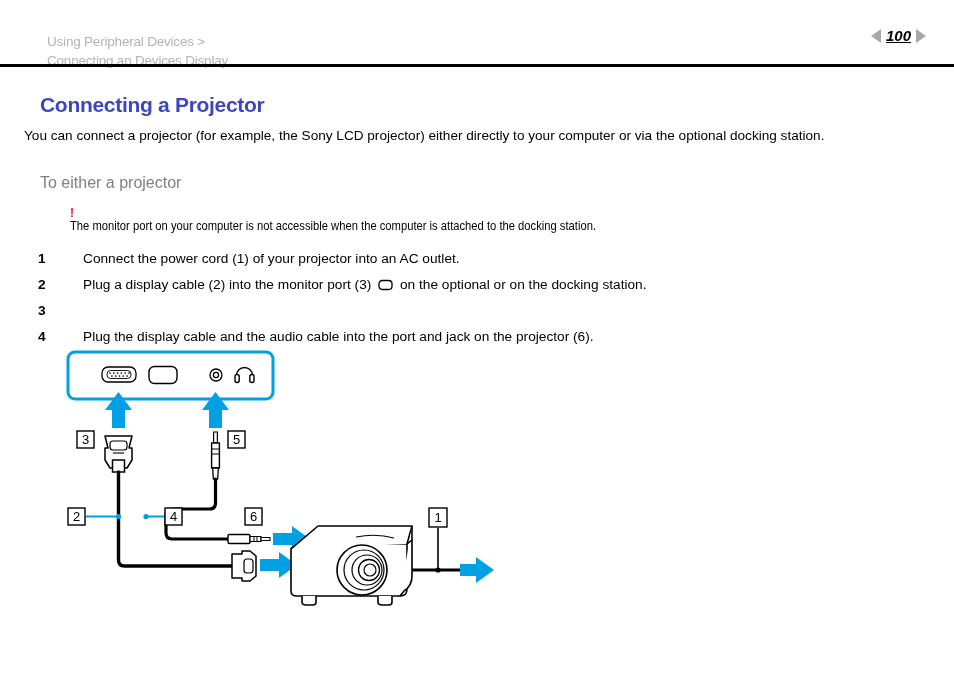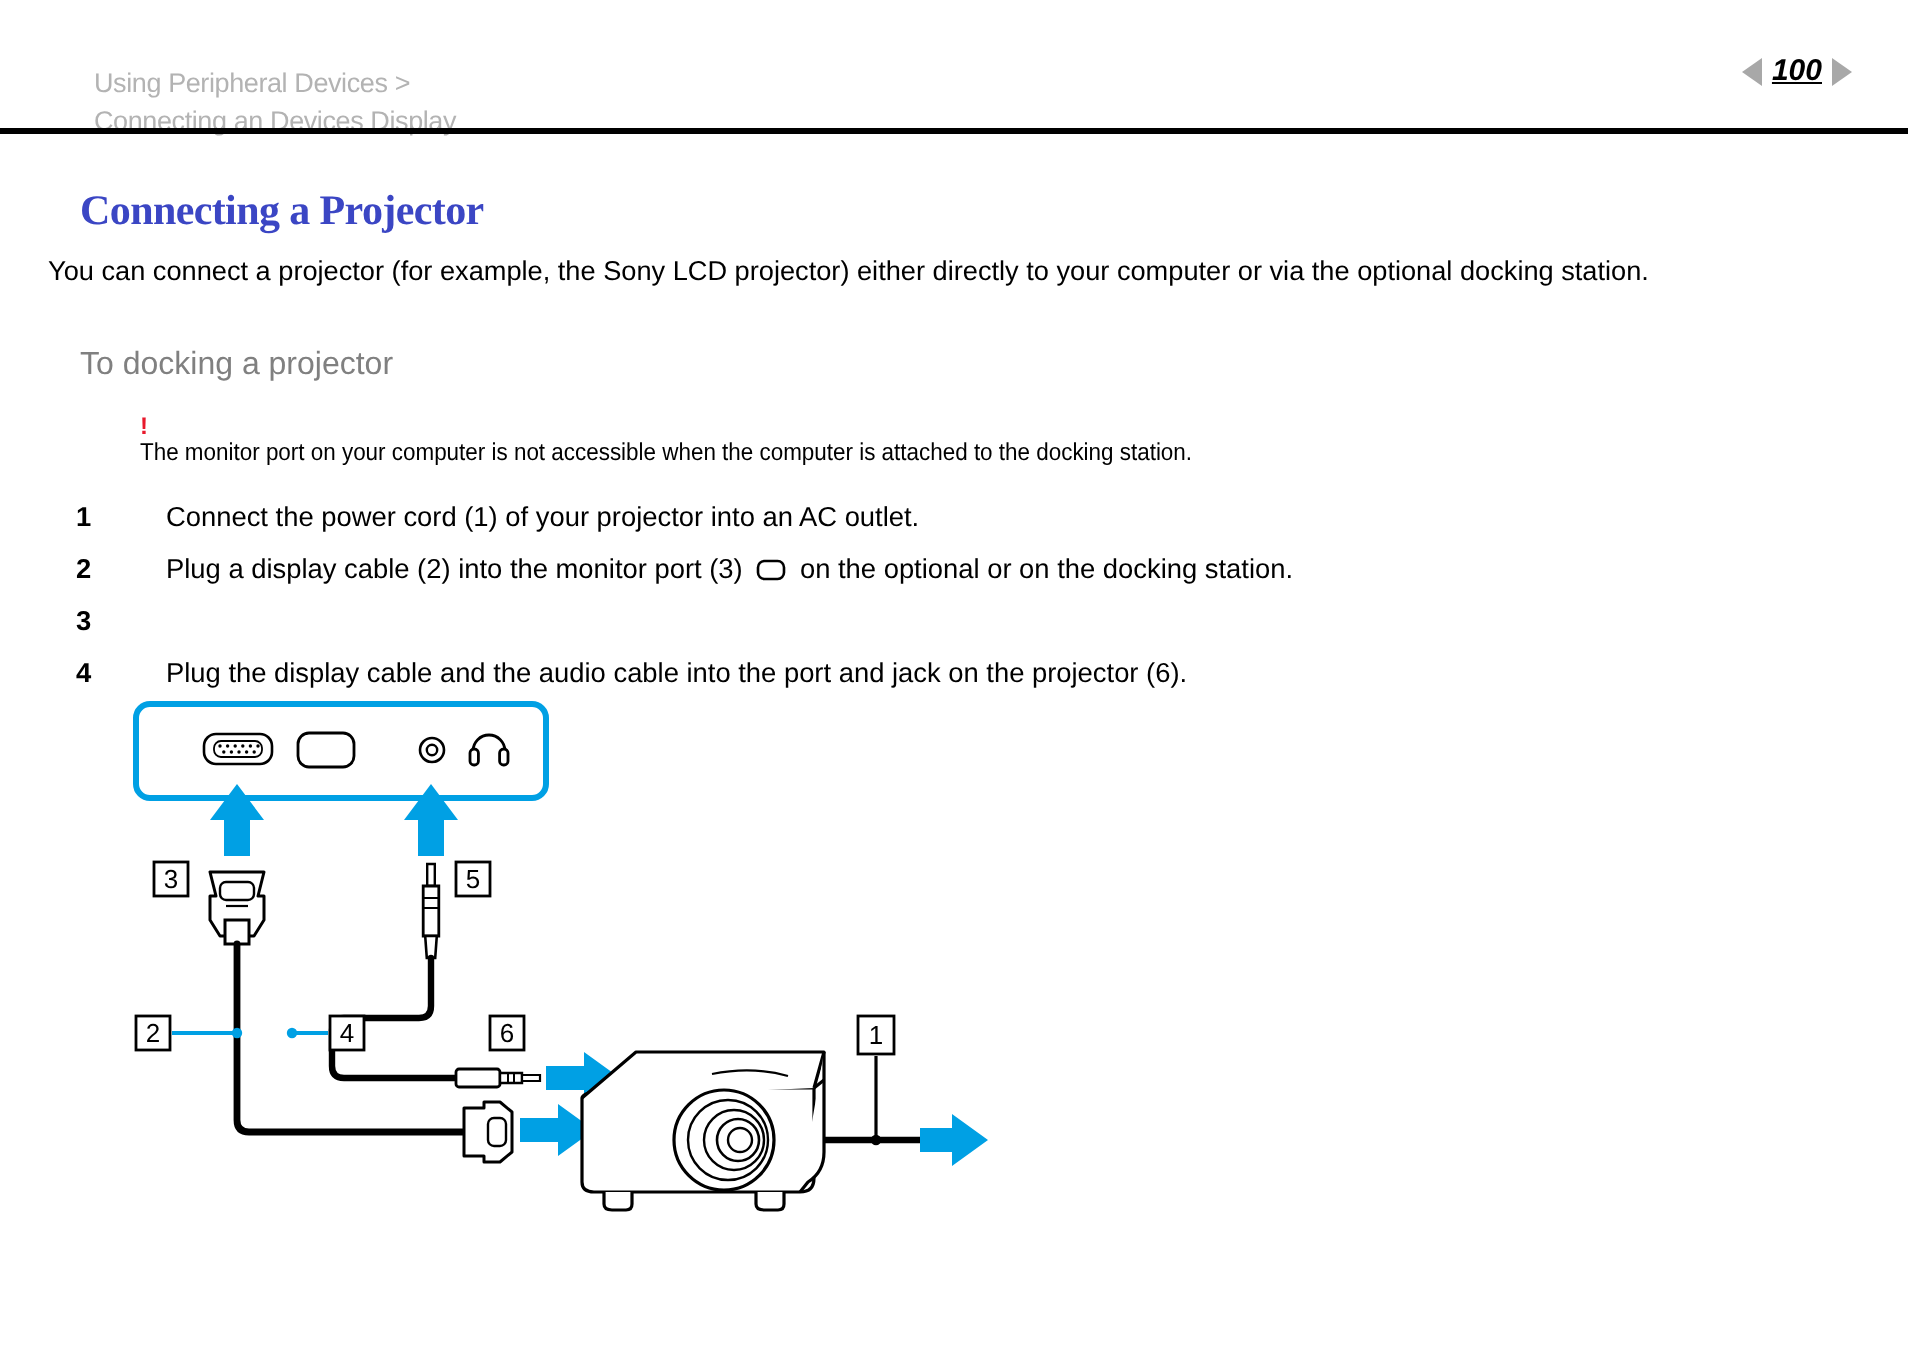--- a/index.html
+++ b/index.html
@@ -80,21 +80,21 @@
     top: 68px;
     width: 954px;
   }
   #page-title {
     position: absolute;
     left: 40px;
     top: 25px;
     color: #3b46c4;
     font-size: 21px;
     font-weight: bold;
-    font-family: Liberation Serif, serif;
+    font-family: Liberation Sans, sans-serif;
     letter-spacing: -0.3px;
     white-space: nowrap;
   }
   #intro {
     position: absolute;
     left: 24px;
     top: 58px;
     width: 878px;
     font-size: 13.6px;
     line-height: 19px;
@@ -202,21 +202,21 @@
 
   <div id="header-rule"></div>
 </div>
 
 <div id="content">
 
   <div id="page-title">Connecting a Projector</div>
 
   <div id="intro">You can connect a projector (for example, the Sony LCD projector) either directly to your computer or via the optional docking station.</div>
 
-  <div id="subhead">To docking a projector</div>
+  <div id="subhead">To either a projector</div>
 
   <div id="note">
     <span id="note-mark">!</span>
     <span id="note-text">The monitor port on your computer is not accessible when the computer is attached to the docking station.</span>
   </div>
 
   <div id="steps">
 
     <div class="step" style="top:0px;">
       <span class="step-num">1</span>

